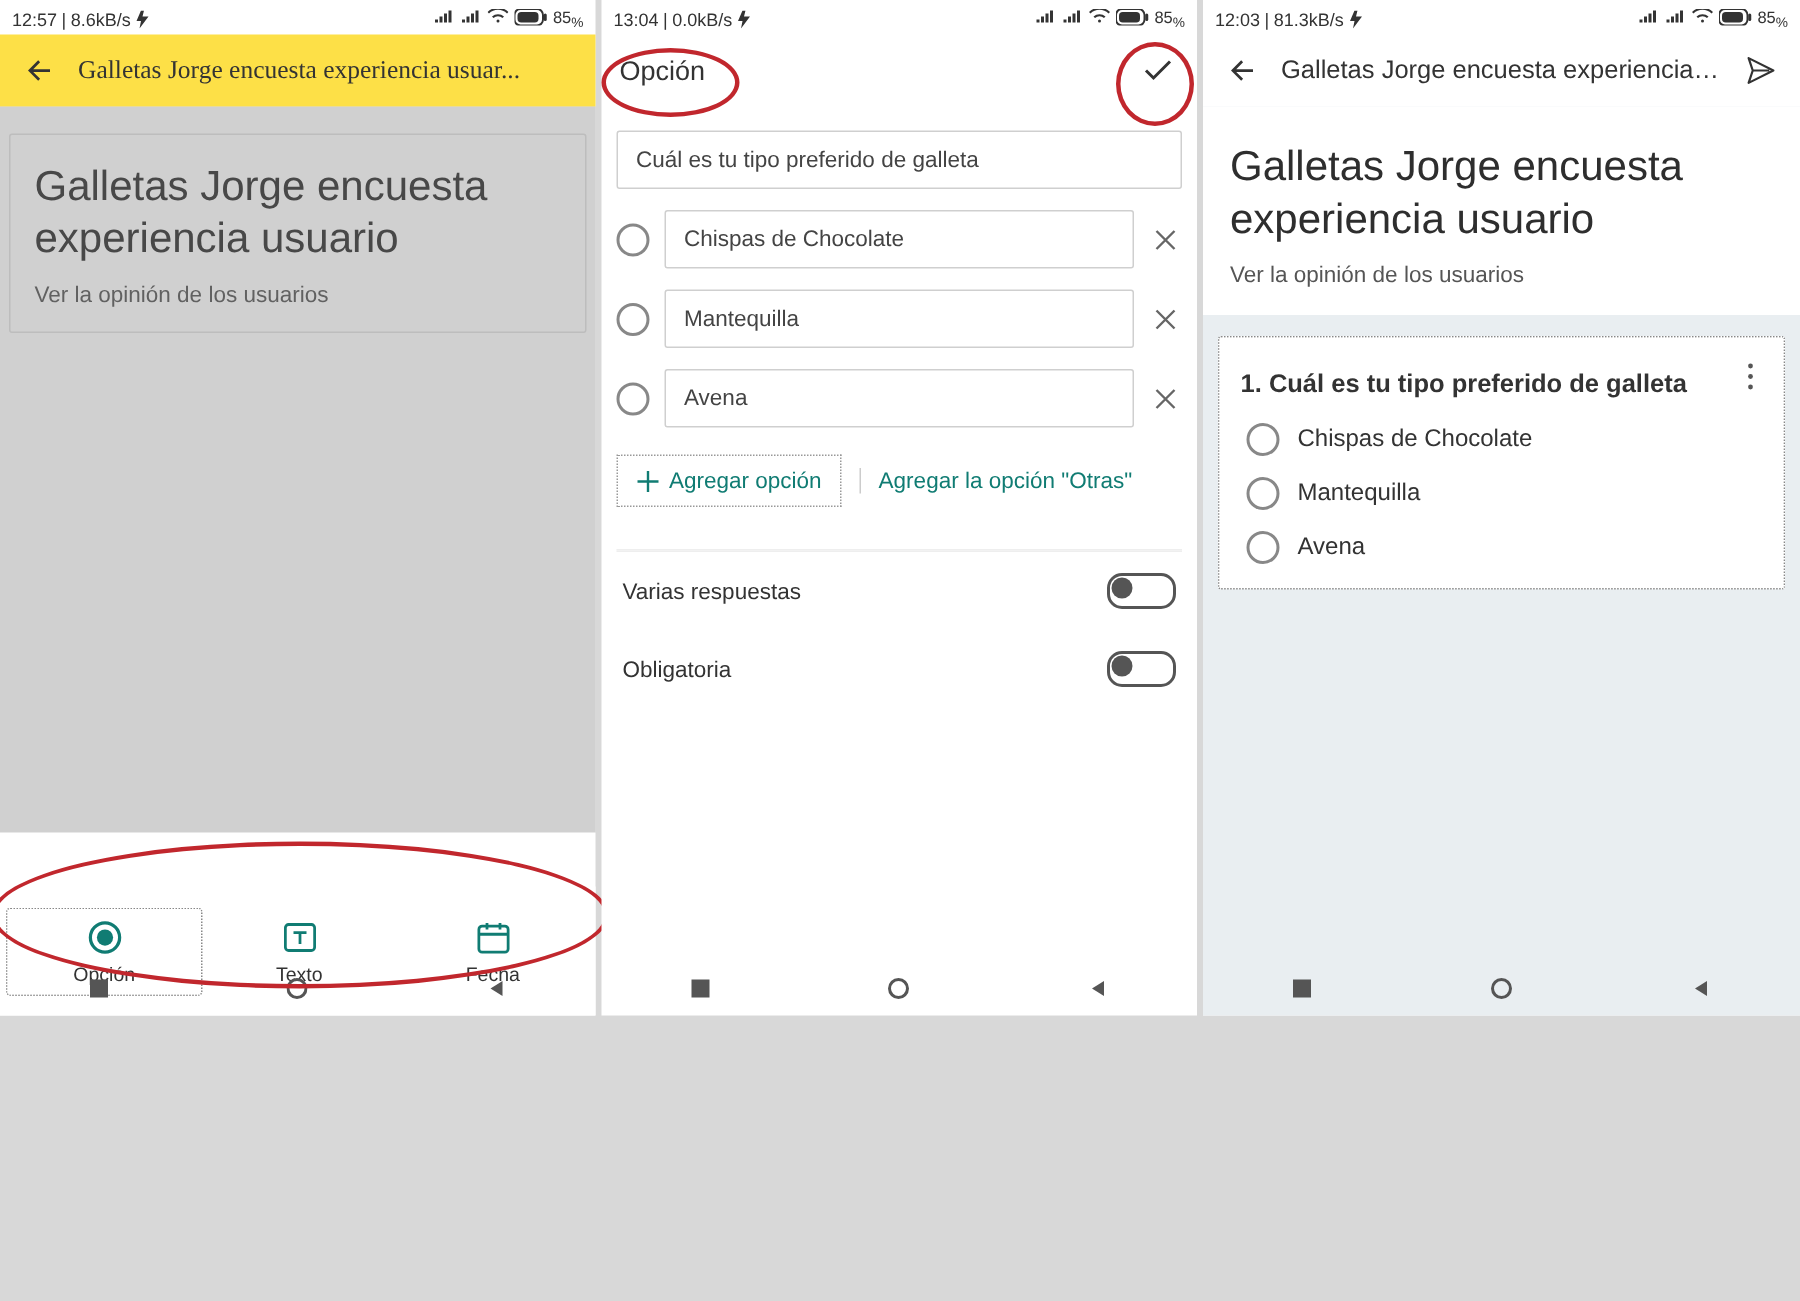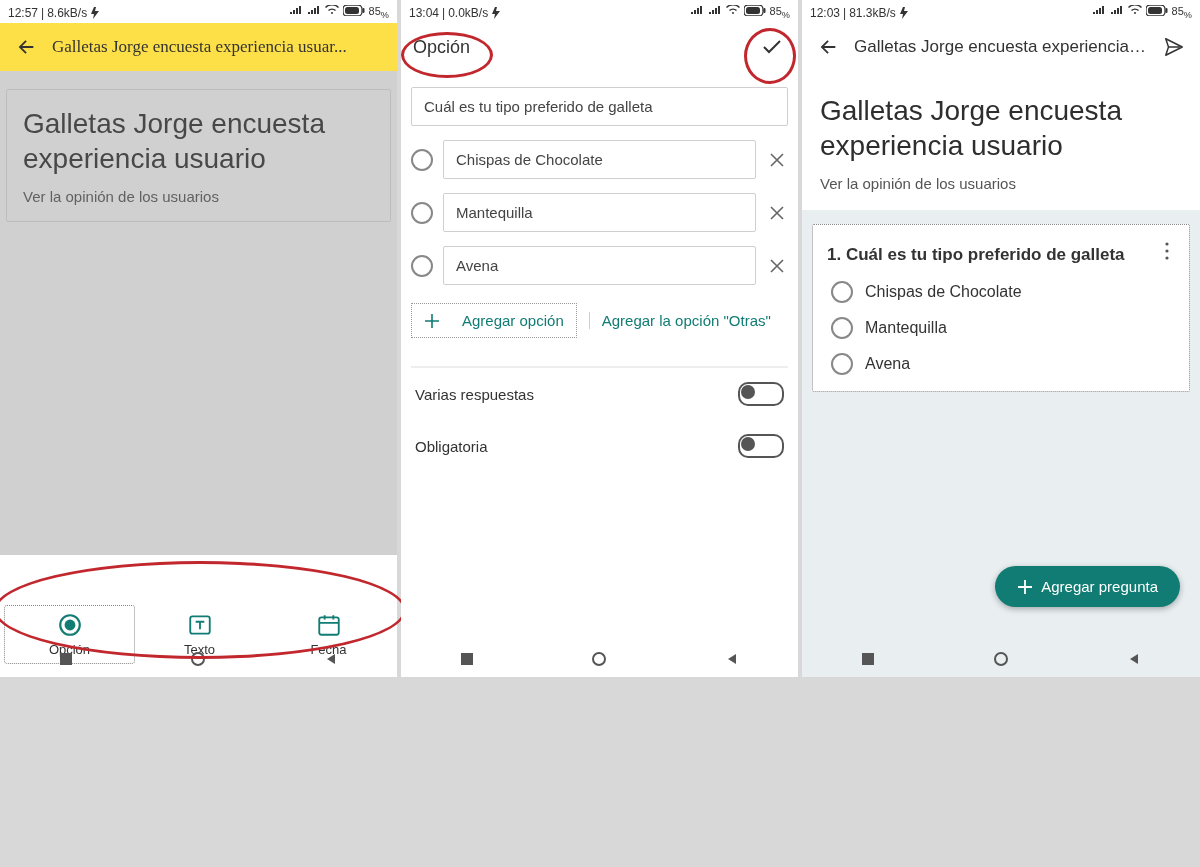--- a/index.html
+++ b/index.html
@@ -39,21 +39,21 @@
   .p1 .dim-cover{position:absolute;left:0;right:0;top:0;bottom:122px;background:rgba(120,120,120,0.35);}
   
   .p2 .title2{font-size:18px;color:#333;}
   .p2-body{flex:1;padding:16px 10px 0 10px;display:flex;flex-direction:column;}
   .field{width:100%;box-sizing:border-box;border:1px solid #cfcfcf;border-radius:2px;padding:10px 12px;font-size:15px;color:#444;margin-bottom:14px;background:#fff;}
   .opt-row{display:flex;align-items:center;gap:10px;margin-bottom:14px;}
   .radio-empty{width:18px;height:18px;border:2px solid #888;border-radius:50%;flex:0 0 18px;}
   .opt-row .field{flex:1;margin:0;}
   .x-btn{width:22px;height:22px;display:flex;align-items:center;justify-content:center;color:#666;flex:0 0 22px;}
   .add-row{display:flex;align-items:center;gap:12px;margin-top:4px;font-size:15px;}
-  .add-opt{color:var(--teal);border:1px dotted #999;padding:8px 12px;display:flex;align-items:center;gap:22px;justify-content:flex-end;}
+  .add-opt{color:var(--teal);border:1px dotted #999;padding:8px 12px;display:flex;align-items:center;gap:6px;justify-content:flex-end;}
   .add-other{color:var(--teal);border-left:1px solid #ccc;padding-left:12px;}
   .toggle-section{margin-top:28px;border-top:1px solid #eee;}
   .toggle-row{display:flex;align-items:center;justify-content:space-between;padding:14px 4px 14px 4px;font-size:15px;color:#333;}
   .toggle{width:42px;height:20px;border-radius:10px;border:2px solid #555;position:relative;background:#fff;}
   .toggle .knob{position:absolute;left:1px;top:1px;width:14px;height:14px;border-radius:50%;background:#555;}
   
   .p3 .body3{flex:1;background:var(--light-bg);display:flex;flex-direction:column;box-sizing:border-box;}
   .p3-card{background:#fff;margin:0;padding:22px 18px 18px 18px;}
   .p3-card h1{font-size:28px;font-weight:400;color:#2e2e2e;margin:0 0 12px 0;line-height:1.25;}
   .p3-card .sub{font-size:15px;color:#555;margin:0;}
@@ -337,26 +337,20 @@
           <div class="radio-empty"></div>
           <span>Mantequilla</span>
         </div>
         <div class="q-opt">
           <div class="radio-empty"></div>
           <span>Avena</span>
         </div>
       </div>
     </div>
 
-    <div class="fab">
-      <svg width="16" height="16" viewBox="0 0 16 16">
-          <path d="M8 1v14M1 8h14" stroke="#fff" stroke-width="1.8"></path>
-        </svg>
-      <span>Agregar pregunta</span>
-    </div>
   </div>
 
   <div class="nav-bar">
     <svg width="14" height="14">
         <rect x="1" y="1" width="12" height="12" fill="#555"></rect>
       </svg>
     <svg width="14" height="14">
         <circle cx="7" cy="7" r="6" fill="none" stroke="#555" stroke-width="2"></circle>
       </svg>
     <svg width="14" height="14" viewBox="0 0 14 14">

